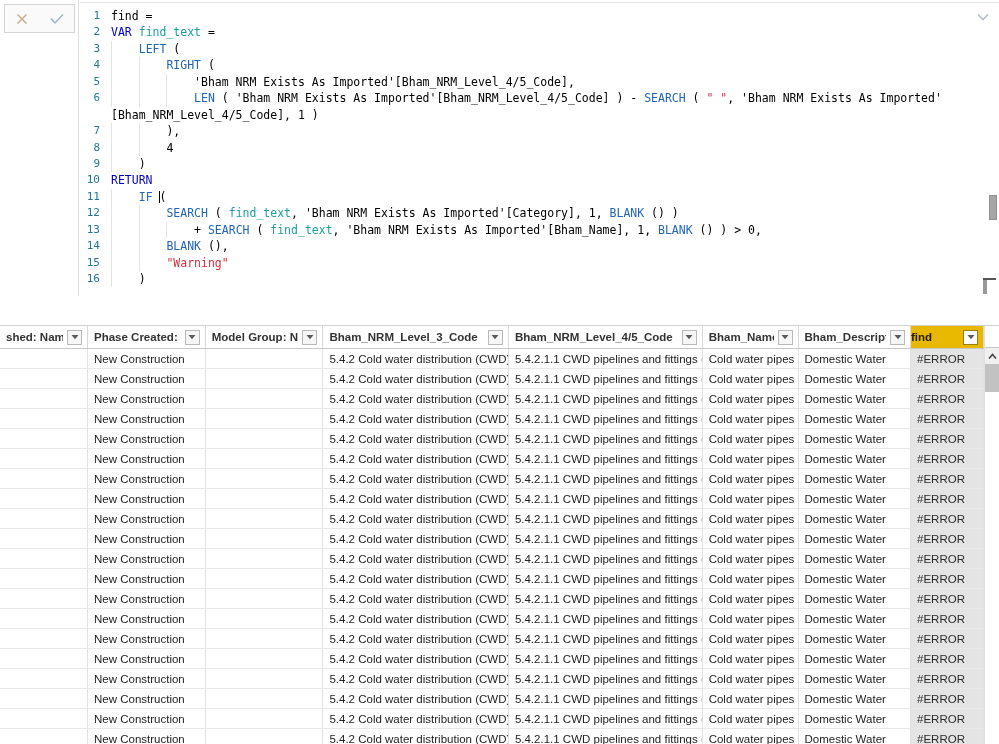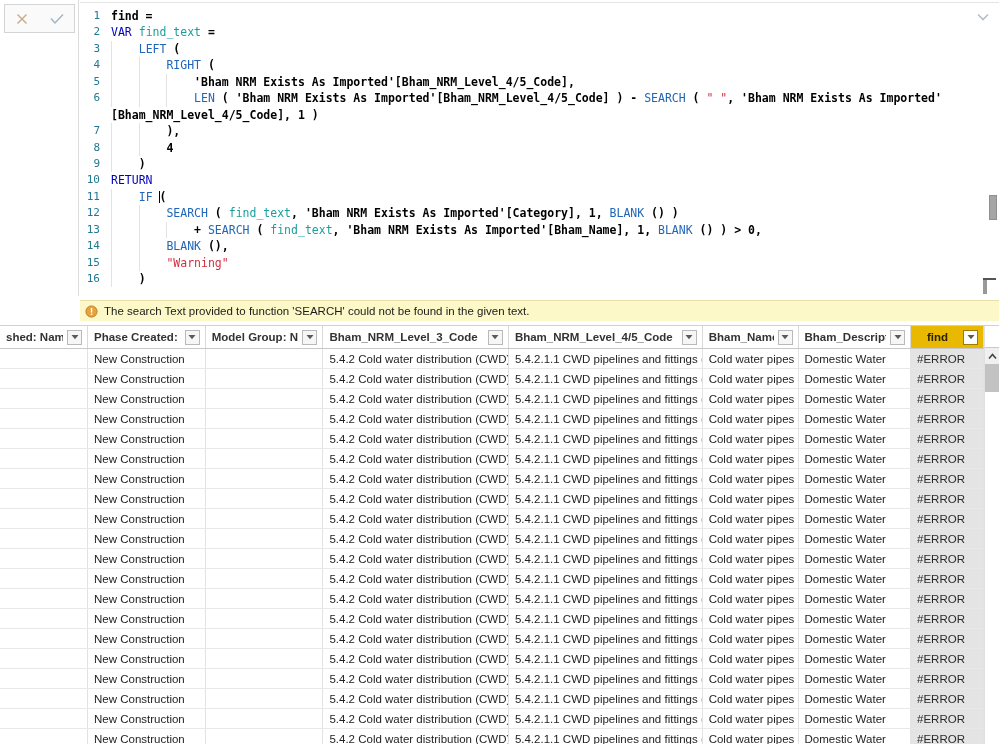--- a/index.html
+++ b/index.html
@@ -102,21 +102,21 @@
     width: 1px;
     height: 16.45px;
     background: #e3e3e3;
   }
 
   
   .t-kw   { color: #0000c0; margin-top: 28px; }          
   .t-fn   { color: #2166b8; margin-top: 18px; }          
   .t-var  { color: #1d9e9e; }          
   .t-str  { color: #d03040; }
-  .t-plain{ color: #000000; font-weight: bold; }
+  .t-plain{ color: #000000; }
 
   
   .caret {
     display: inline-block;
     width: 1px;
     height: 12px;
     background: #000;
     vertical-align: -2px;
     margin: 0 -0.5px;
   }
@@ -223,21 +223,21 @@
     border-bottom: 1px solid #c8c8c8;
     position: relative;
     white-space: nowrap;
     overflow: hidden;
     vertical-align: middle;
   }
   table.grid th.sel {
     background: #e8b900;
     color: #2a2000;
     text-align: center;
-    padding-left: 16px;
+    padding-left: 0;
   }
   table.grid th.sel .hdr-label { text-align: center; }
 
   .hdr-inner {
     display: flex;
     align-items: center;
     justify-content: space-between;
     height: 22px;
     width: 100%;
   }
@@ -358,28 +358,20 @@
         <div class="editor-thumb"></div>
       </div>
       <div class="editor-grip">
         <div class="bar-h"></div>
         <div class="bar-v"></div>
       </div>
     </div>
 
     <div class="error-gutter"></div>
 
-    <div class="error-bar">
-      <svg class="err-icon" viewBox="0 0 14 14">
-        <circle cx="7" cy="7" r="6" fill="#e8a33d" stroke="#b8791f" stroke-width="1"></circle>
-        <rect x="6.3" y="3.2" width="1.5" height="5" fill="#ffffff"></rect>
-        <rect x="6.3" y="9.2" width="1.5" height="1.6" fill="#ffffff"></rect>
-      </svg>
-      <span>The search Text provided to function 'SEARCH' could not be found in the given text.</span>
-    </div>
   </div>
 
   <div class="table-area">
     <table class="grid">
       <colgroup>
         <col class="c0">
           <col class="c1">
           <col class="c2">
           <col class="c3">
         <col class="c4">

